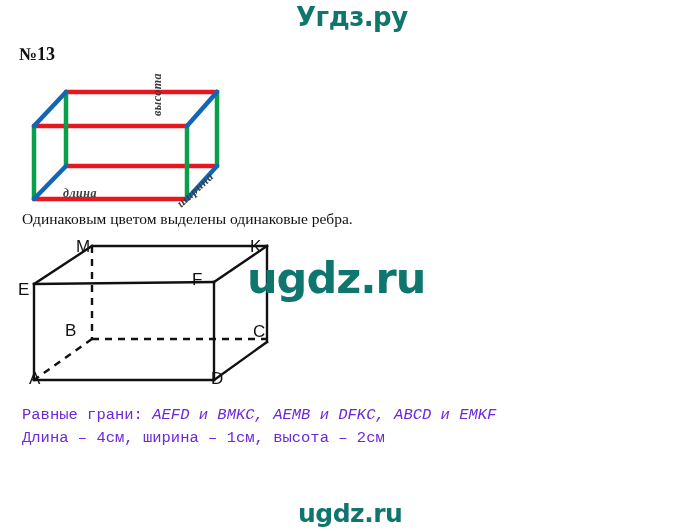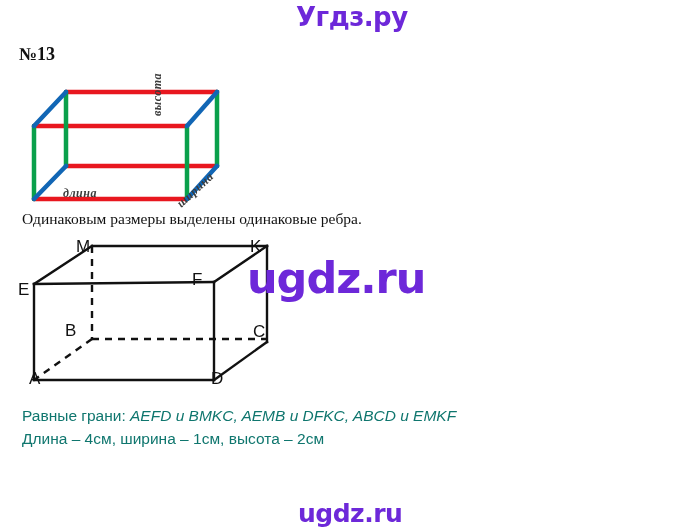--- a/index.html
+++ b/index.html
@@ -18,21 +18,21 @@
   .page {
     position: absolute;
     inset: 0;
   }
 
   
   .wm {
     position: absolute;
     font-family: "DejaVu Sans", sans-serif;
     font-weight: bold;
-    color: #6d28d9;
+    color: #0f766e;
     letter-spacing: -0.5px;
     white-space: nowrap;
   }
   .wm-top {
     left: 296px;
     top: 2px;
     font-size: 26px;
   }
   .wm-mid {
     left: 247px;
@@ -127,25 +127,25 @@
   }
 
   
   .answers {
     position: absolute;
     left: 22px;
     top: 404px;
     width: 620px;
   }
   .ans-line {
-    font-family: Liberation Sans, sans-serif;
+    font-family: Liberation Mono, monospace;
     font-size: 15.5px;
     line-height: 23px;
     white-space: nowrap;
-    color: #0f766e;
+    color: #6d28d9;
   }
   .ital {
     font-style: italic;
   }
 </style>
 </head>
 <body>
 
 <div class="page">
 
@@ -172,21 +172,21 @@
         <line x1="10" y1="137" x2="42" y2="104" stroke="#1166b5" stroke-width="4.5"></line>
         <line x1="163" y1="137" x2="193" y2="104" stroke="#1166b5" stroke-width="4.5"></line>
       </g>
     </svg>
   </div>
 
   <div class="clabel clabel-dlina">длина</div>
   <div class="clabel clabel-vysota">высота</div>
   <div class="clabel clabel-shirina">ширина</div>
 
-  <div class="sentence">Одинаковым размеры выделены одинаковые ребра.</div>
+  <div class="sentence">Одинаковым цветом выделены одинаковые ребра.</div>
 
   <div class="fig-labeled">
     <svg width="262" height="155" viewBox="0 0 262 155">
       <g fill="none" stroke="#111111" stroke-width="2.4" stroke-linecap="square">
 
         <line x1="16" y1="46" x2="196" y2="44"></line>
         <line x1="196" y1="44" x2="196" y2="142"></line>
         <line x1="196" y1="142" x2="16" y2="142"></line>
         <line x1="16" y1="142" x2="16" y2="46"></line>
 

